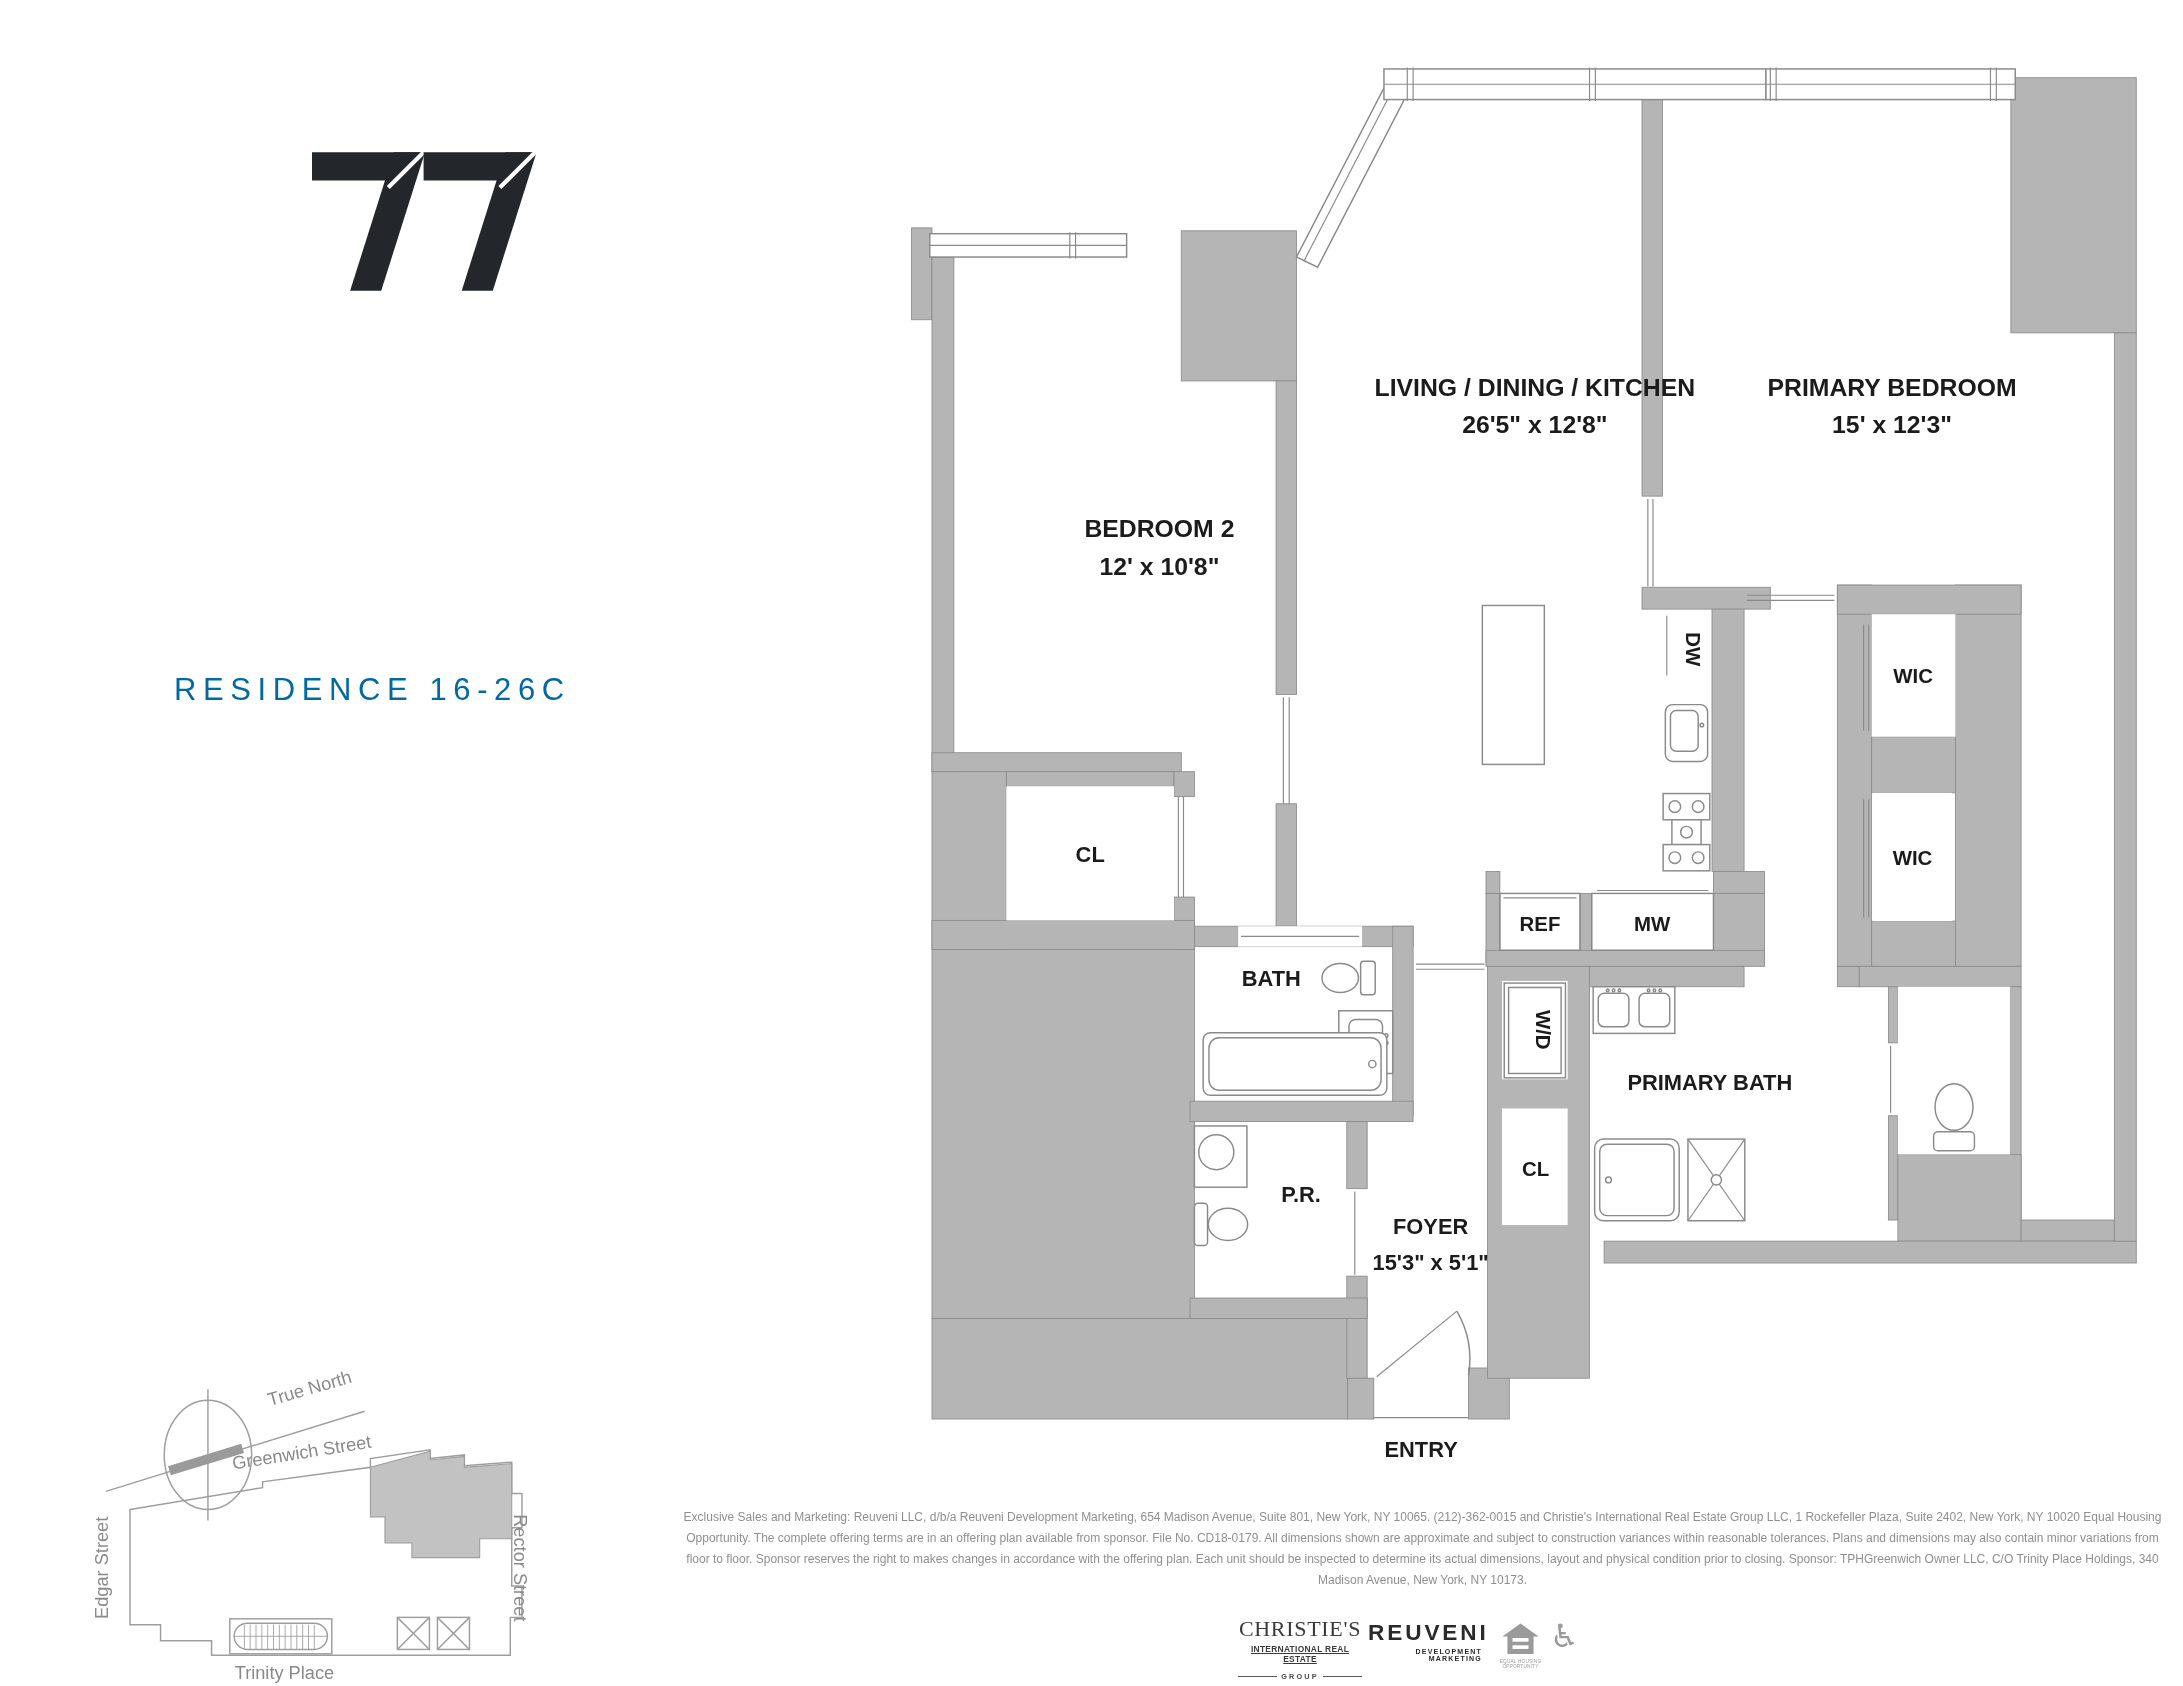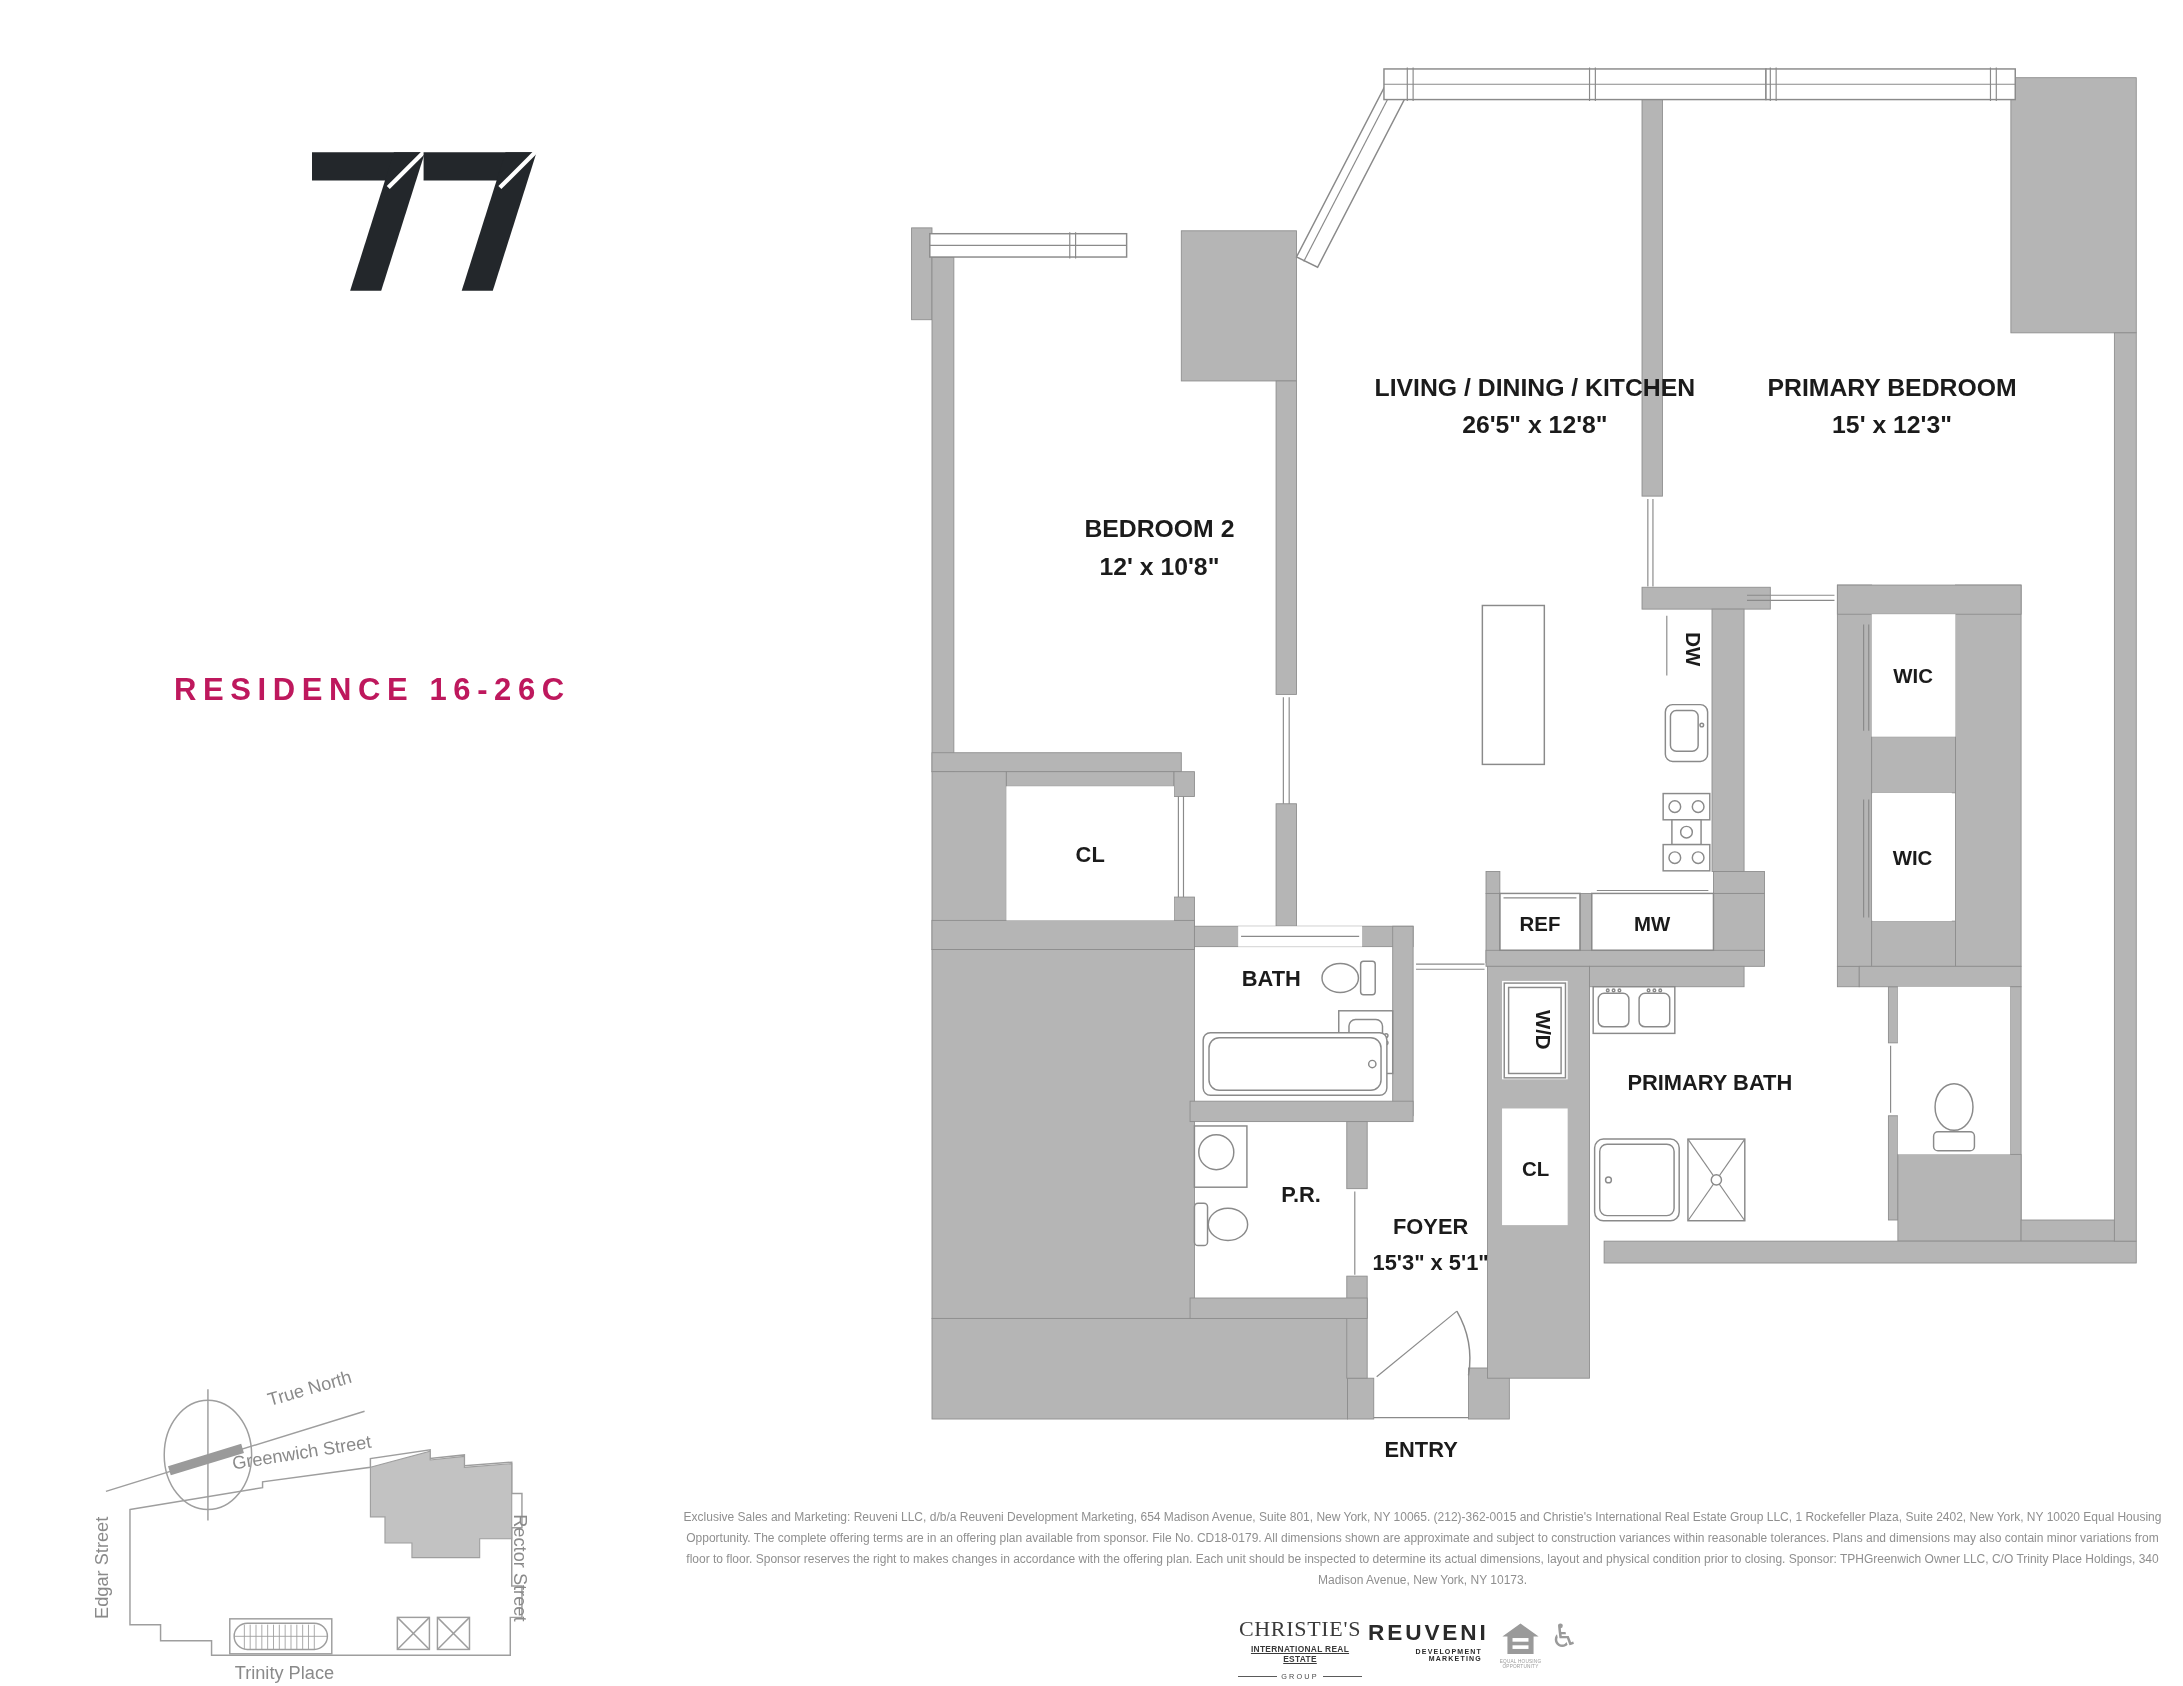--- a/index.html
+++ b/index.html
@@ -1,30 +1,30 @@
 <!DOCTYPE html>
 <html style="font-size:11.7px"><head>
 <meta charset="utf-8">
 <style>
   html,body{margin:0;padding:0;background:#ffffff;}
   #page{position:relative;width:2183px;height:1687px;background:#fff;overflow:hidden;
         font-family:"Liberation Sans",sans-serif;color:#1b1b1b;}
   .abs{position:absolute;}
   
   #brand-word{font-size:36px;letter-spacing:19.7px;font-weight:400;color:#23272b;white-space:nowrap;}
-  #res-title{font-size:31px;font-weight:700;letter-spacing:6.6px;white-space:nowrap;color:#be185d;}
+  #res-title{font-size:31px;font-weight:400;letter-spacing:6.6px;white-space:nowrap;color:#0369a1;}
   .res-line{font-size:25px;font-weight:600;letter-spacing:1.5px;line-height:41px;color:#141414;}
   
   #contact{font-size:24px;font-weight:700;letter-spacing:3.3px;color:#8f8f8f;white-space:nowrap;}
   #disclaimer{width:1489px;text-align:center;font-size:12px;line-height:21px;color:#8f8f8f;}
   #christies{width:124px;text-align:center;color:#3a3a3a;}
   #christies .c1{font-family:"Liberation Serif",serif;font-size:22px;letter-spacing:0.7px;}
   #christies .c2{font-size:8.4px;font-weight:600;letter-spacing:0.3px;margin-top:2px;text-decoration:underline;}
   #christies .c3{display:flex;align-items:center;gap:4.4px;margin-top:8px;justify-content:center;
-                 font-size:7.3px;letter-spacing:2.2px;color:#4a4a4a;}
+                 font-size:7.3px;letter-spacing:2.2px;color:#4a4a4a;font-weight:bold;}
   #christies .rule{flex:1;border-top:1.1px solid #5a5a5a;height:0;}
   #reuveni{width:114px;text-align:right;color:#2a2a2a;}
   #reuveni .r1{font-size:22.6px;font-weight:700;letter-spacing:2.9px;}
   #reuveni .r2{font-size:7px;font-weight:700;letter-spacing:1.2px;margin-top:2.2px;}
   #eho-text{font-size:4.7px;color:#9a9a9a;text-align:center;letter-spacing:0.2px;line-height:5.1px;}
   #wheelchair{font-size:32px;color:#9a9a9a;font-family:"DejaVu Sans",sans-serif;}
   
   svg text{font-family:"Liberation Sans",sans-serif;}
   .rm{font-size:34px;font-weight:700;fill:#1b1b1b;}
   .rs{font-size:30px;font-weight:700;fill:#1b1b1b;}

